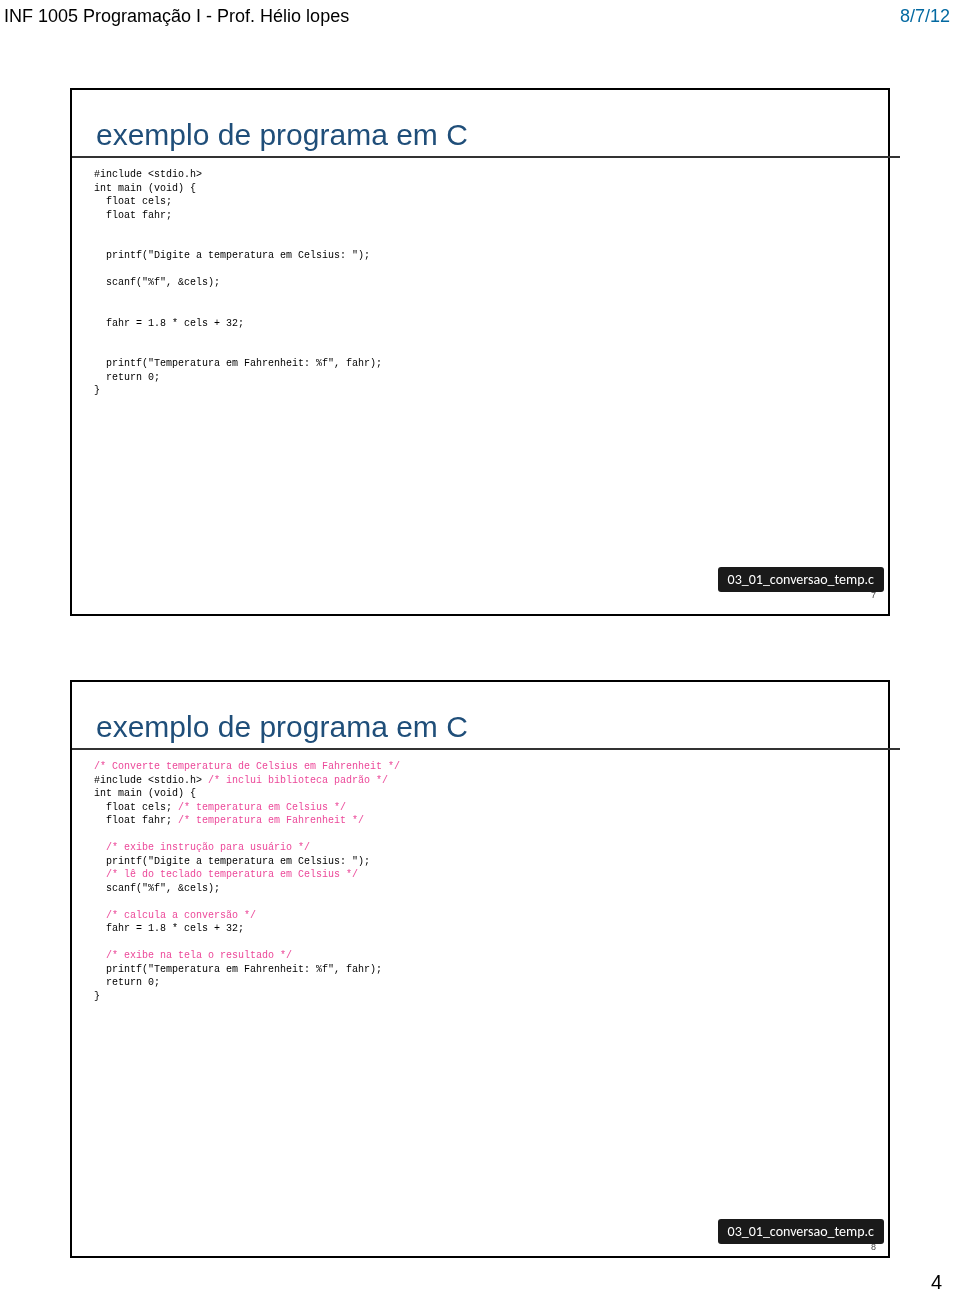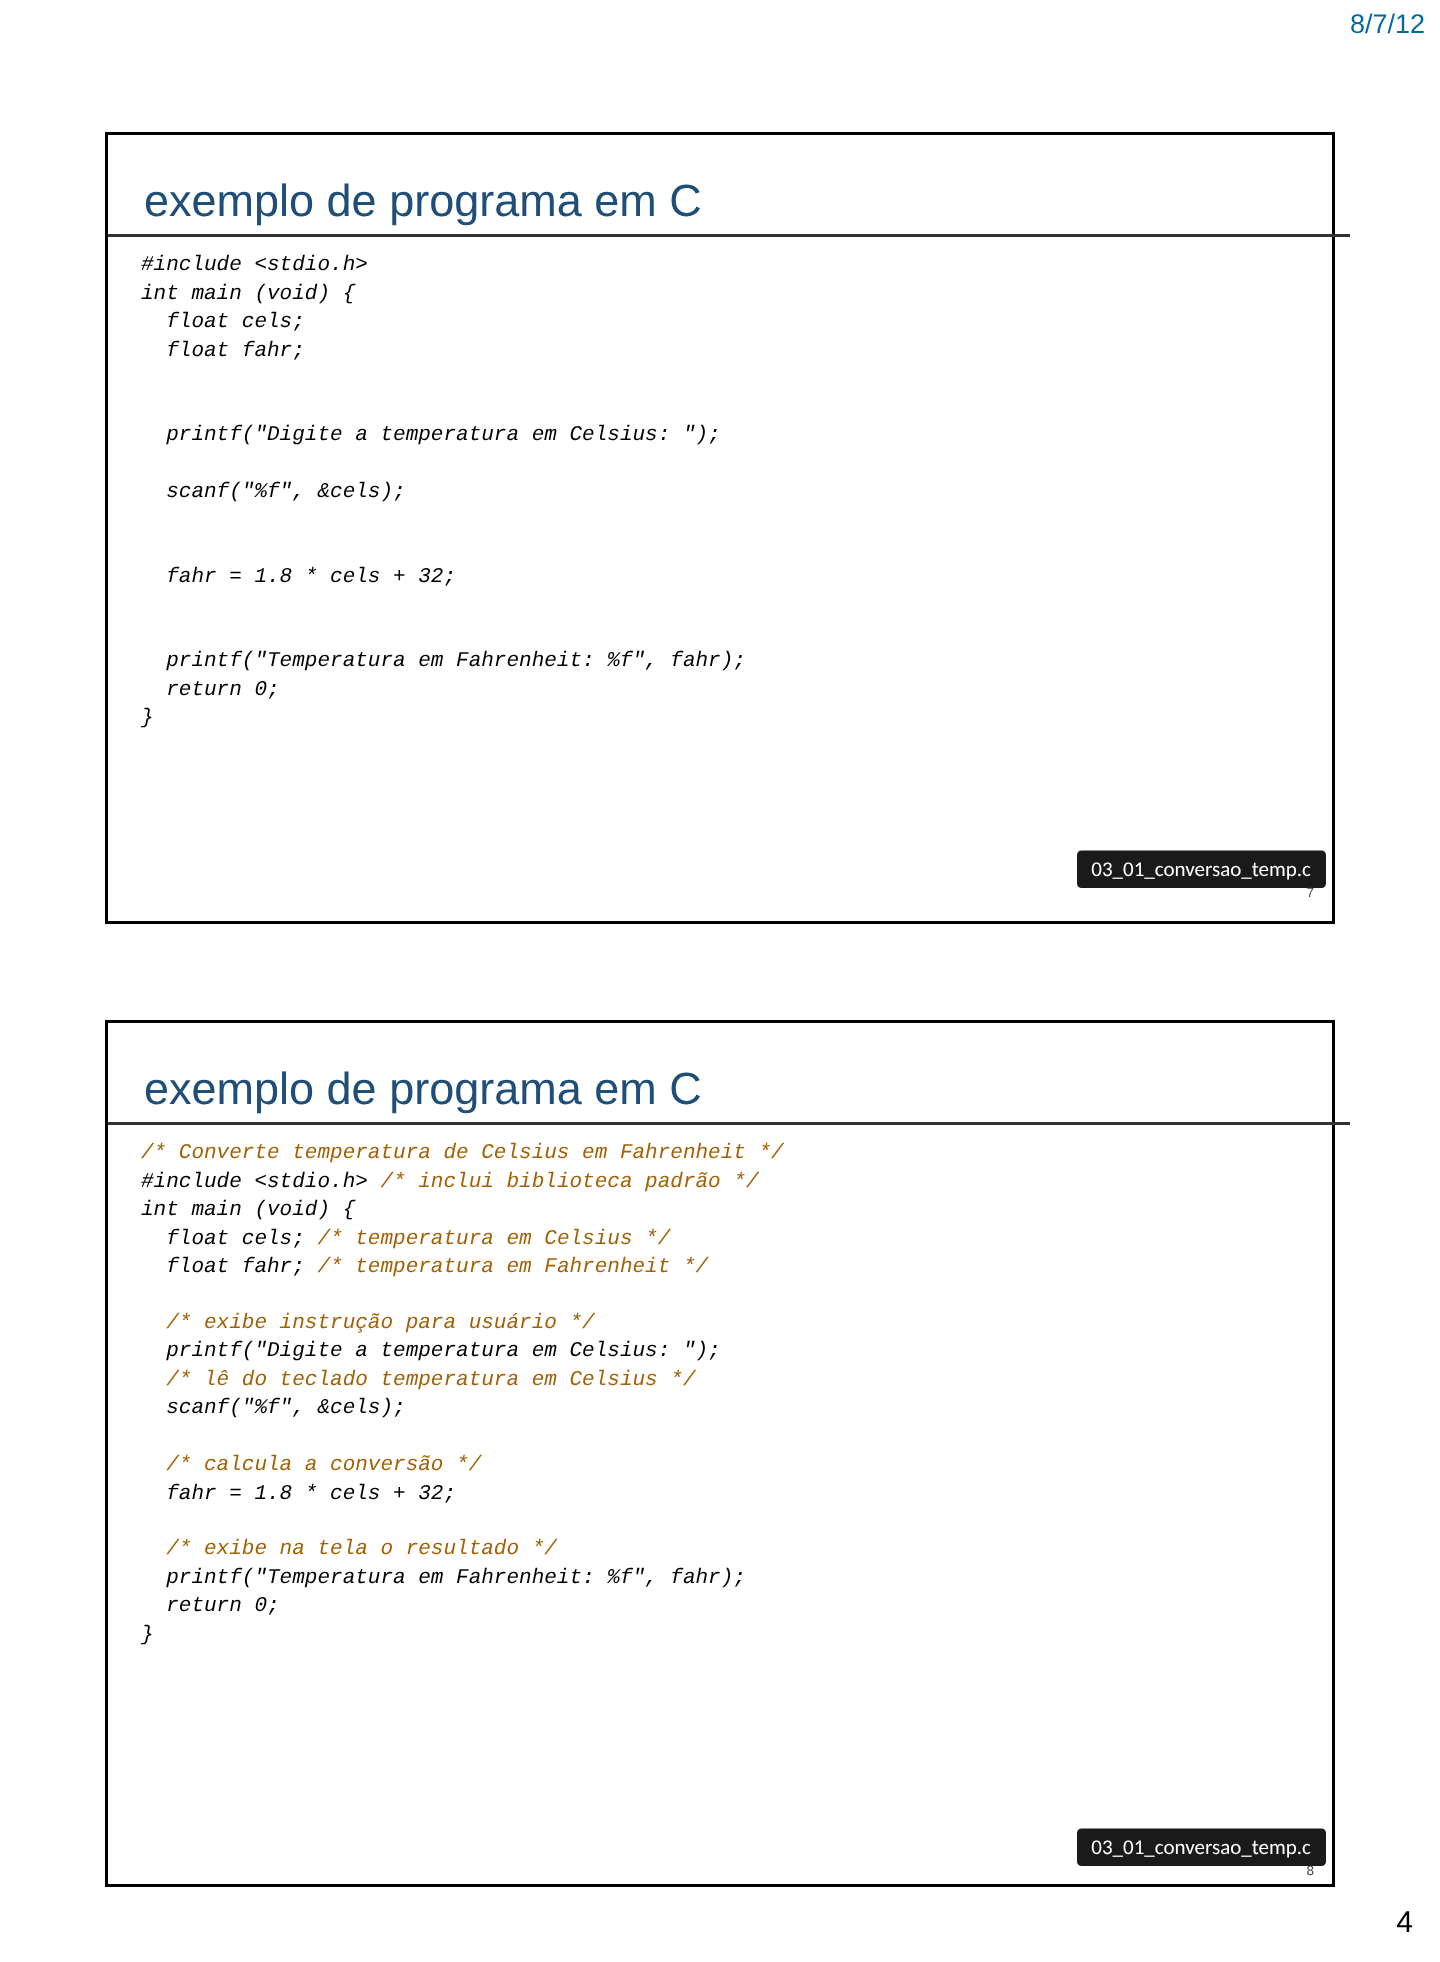--- a/index.html
+++ b/index.html
@@ -55,28 +55,27 @@
   }
   .sep-line {
     height: 2px;
     background: #333;
     margin: 2px -20px 10px -20px;
   }
   .codebox {
     border: none;
     margin: 0 0 0 2px;
     font-family: "Courier New", Courier, monospace;
-    font-size: 14px;
+    font-size: 10px;
     line-height: 1.35;
     white-space: pre;
     color: #000;
     position: relative;
-    font-style: italic;
   }
-  .codebox .comment { color: #a16207; }
+  .codebox .comment { color: #ec4899; }
   .badge {
     position: absolute;
     right: 4px;
     background: #1a1a1a;
     color: #fff;
     font-family: Calibri, Arial, sans-serif;
     font-size: 14px;
     padding: 4px 10px;
     border-radius: 3px;
     white-space: nowrap;
@@ -90,20 +89,21 @@
     color: #444;
   }
   .slide1 .tiny-num { bottom: 14px; }
   .slide2 .tiny-num { bottom: 4px; }
 </style>
 </head>
 <body>
 
 <div class="page">
 
+  <div class="header-left">INF 1005 Programação I - Prof. Hélio lopes</div>
   <div class="header-right">8/7/12</div>
 
   <div class="slide slide1">
     <div class="title">exemplo de programa em C</div>
     <div class="sep-line"></div>
     <div class="codebox"><div><span>#include &lt;stdio.h&gt;</span></div><div><span>int main (void) {</span></div><div><span>  float cels;</span></div><div><span>  float fahr;</span></div><div><span>&nbsp;</span></div><div><span>&nbsp;</span></div><div><span>  printf("Digite a temperatura em Celsius: ");</span></div><div><span>&nbsp;</span></div><div><span>  scanf("%f", &amp;cels);</span></div><div><span>&nbsp;</span></div><div><span>&nbsp;</span></div><div><span>  fahr = 1.8 * cels + 32;</span></div><div><span>&nbsp;</span></div><div><span>&nbsp;</span></div><div><span>  printf("Temperatura em Fahrenheit: %f", fahr);</span></div><div><span>  return 0;</span></div><div><span>}</span></div></div>
     <div class="badge">03_01_conversao_temp.c</div>
     <div class="tiny-num">7</div>
   </div>
 

